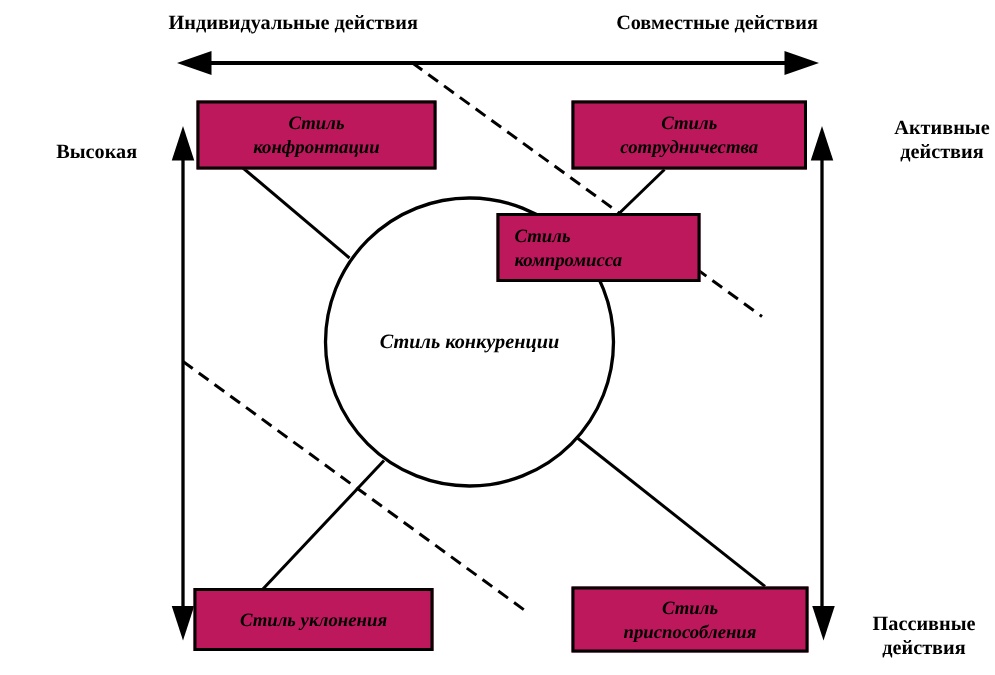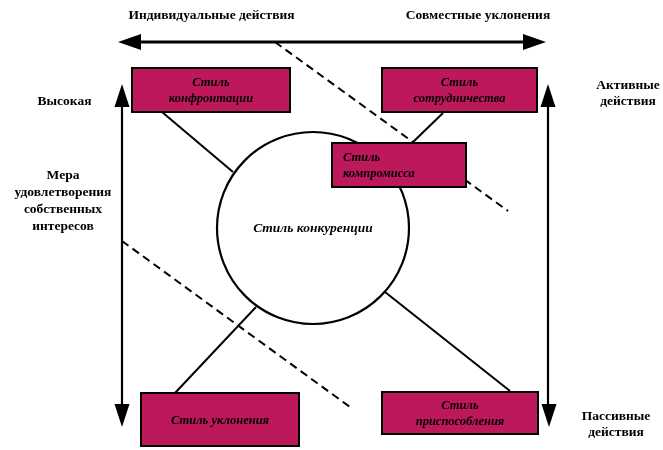--- a/index.html
+++ b/index.html
@@ -91,48 +91,44 @@
       <polygon points="122,427 114.5,404 129.5,404" fill="#000"></polygon>
     </g>
 
     <g>
       <line x1="548" y1="98" x2="548" y2="412" stroke="#000" stroke-width="2.2"></line>
       <polygon points="548,84 540.5,107 555.5,107" fill="#000"></polygon>
       <polygon points="549,427 541.5,404 556.5,404" fill="#000"></polygon>
     </g>
   </svg>
 
-  <div class="lbl" style="left:104px; top:6px; width:215px;">Индивидуальные действия</div>
-  <div class="lbl" style="left:396px; top:6px; width:164px;">Совместные уклонения</div>
+  <div class="lbl" style="left:88px; top:6px; width:215px;">Индивидуальные действия</div>
+  <div class="lbl" style="left:396px; top:6px; width:164px;">Совместные действия</div>
   <div class="lbl" style="left:22px; top:92px; width:85px;">Высокая</div>
-  <div class="lbl" style="left:0px; top:166px; width:126px;">Мера
-удовлетворения
-собственных
-интересов</div>
   <div class="lbl" style="left:581px; top:77px; width:94px; line-height:16px;">Активные
 действия</div>
   <div class="lbl" style="left:569px; top:408px; width:94px; line-height:16px;">Пассивные
 действия</div>
 
   <div class="node" style="left:131px; top:67px; width:160px; height:46px;">
     <span>Стиль
 конфронтации</span>
   </div>
 
   <div class="node" style="left:381px; top:67px; width:157px; height:46px;">
     <span>Стиль
 сотрудничества</span>
   </div>
 
   <div class="node left-text" style="left:331px; top:142px; width:136px; height:46px;">
     <span>Стиль
 компромисса</span>
   </div>
 
-  <div class="node" style="left:140px; top:392px; width:160px; height:55px;">
+  <div class="node" style="left:129px; top:392px; width:160px; height:42px;">
     <span>Стиль уклонения</span>
   </div>
 
   <div class="node" style="left:381px; top:391px; width:158px; height:44px;">
     <span>Стиль
 приспособления</span>
   </div>
 
   <div class="circle-label" style="left:233px; top:220px; width:160px;text-align:center;">Стиль конкуренции</div>
 

